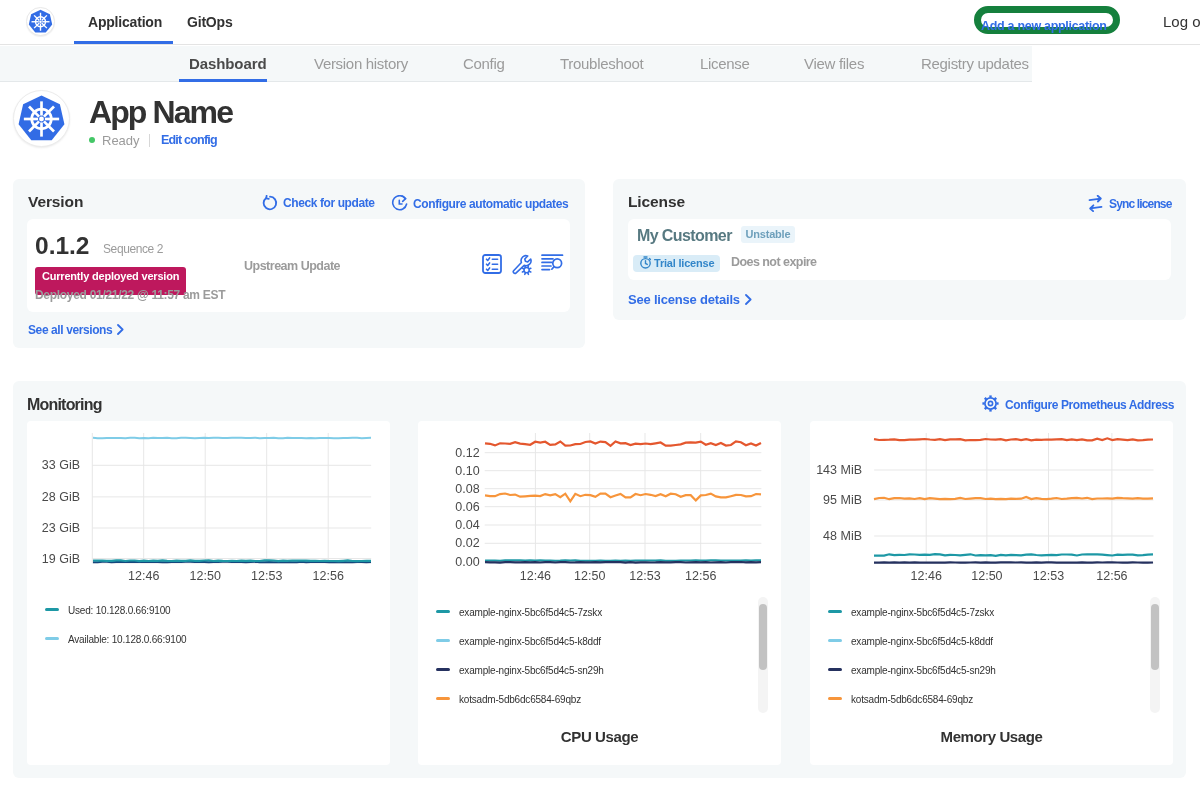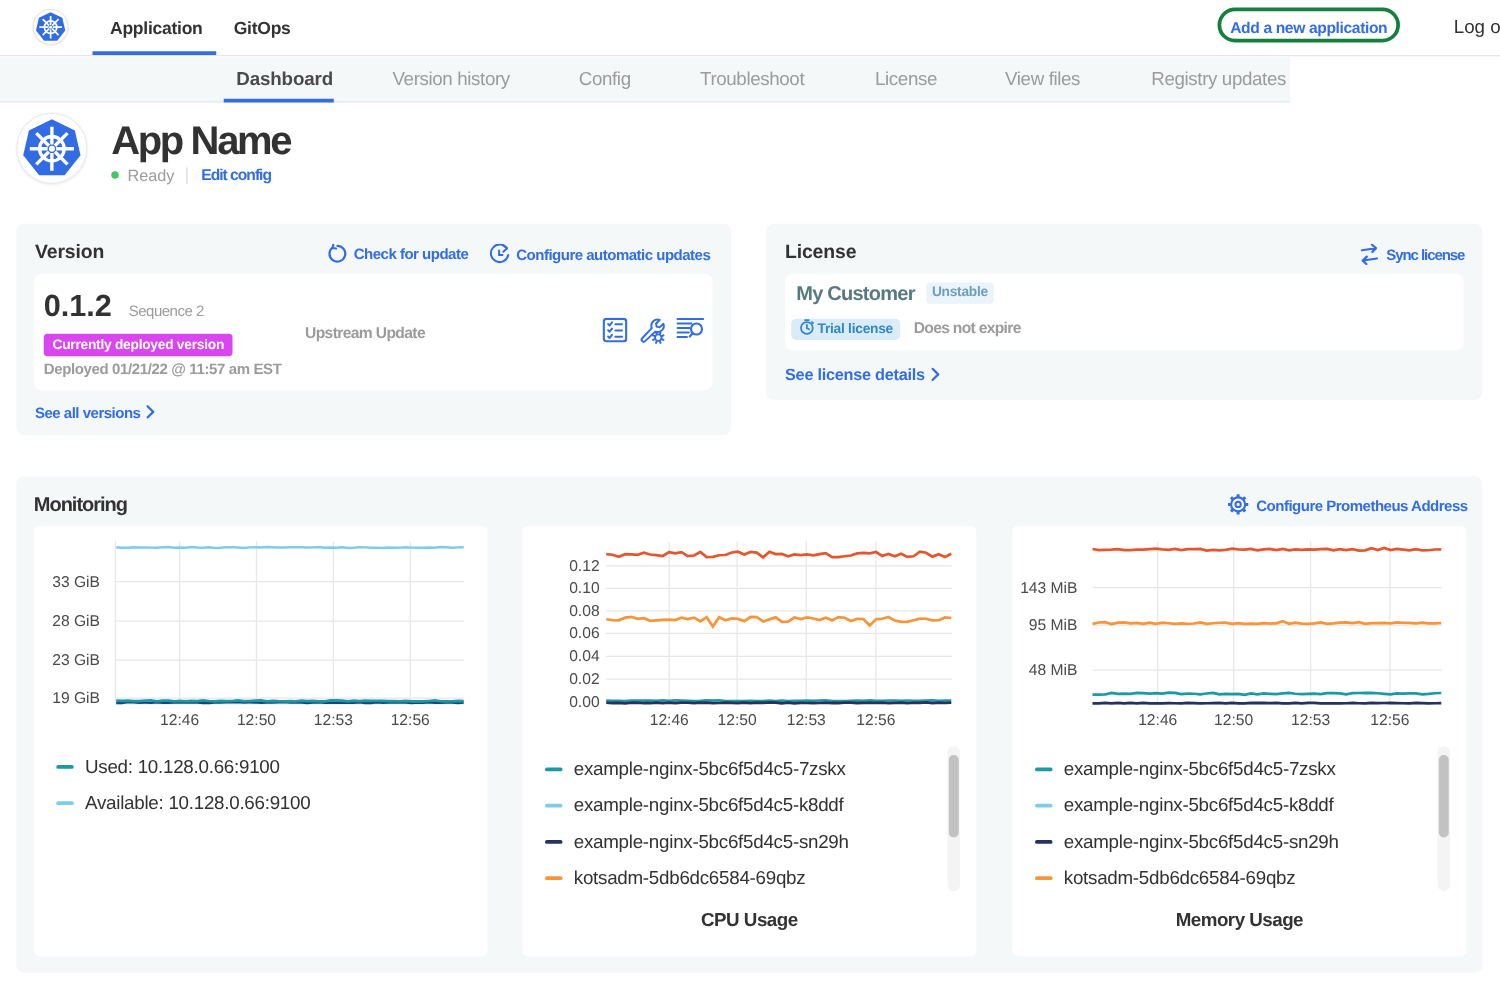--- a/index.html
+++ b/index.html
@@ -6,21 +6,21 @@
 html,body { width:1200px; height:796px; background:#fff; font-family:"Liberation Sans", sans-serif; overflow:hidden; }
 .abs { position:absolute; }
 body { position:relative; }
 span, div { white-space:nowrap; }
 
 #header { position:absolute; left:0; top:0; width:1200px; height:45px; background:#fff; border-bottom:1px solid #e4e4e4; }
 #hlogo { position:absolute; left:26px; top:7px; width:29px; height:29px; border-radius:50%; background:#fff; border:1px solid #e8e8e8; box-shadow:0 1px 1px rgba(0,0,0,.06); }
 #hlogo svg { position:absolute; left:1px; top:1px; }
 .htab { position:absolute; top:14px; font-size:14px; font-weight:bold; color:#323232; letter-spacing:-0.2px; }
 #tab-underline { position:absolute; left:74px; top:41px; width:99px; height:3px; background:#326de6; }
-#addapp { position:absolute; left:974px; top:6px; width:146px; height:28px; border:3px solid #15803d; border-radius:17px; color:#326de6; font-size:12.5px; font-weight:bold; letter-spacing:-0.3px; text-align:center; line-height:26px; background:#fff; }
+#addapp { position:absolute; left:974px; top:6px; width:146px; height:28px; border:7px solid #15803d; border-radius:17px; color:#326de6; font-size:12.5px; font-weight:bold; letter-spacing:-0.3px; text-align:left; line-height:26px; background:#fff; }
 #logout { position:absolute; left:1139px; top:13px; font-size:15px; color:#323232;margin-left:24px; }
 
 #subnav { position:absolute; left:0; top:46px; width:1032px; height:36px; background:#f5f8f9; border-bottom:1px solid #e4e8ea; }
 .snav { position:absolute; top:9px; font-size:15px; color:#9b9b9b; letter-spacing:-0.3px; }
 .snav.active { color:#4a4a4a; font-weight:bold; letter-spacing:-0.1px; }
 #dash-underline { position:absolute; left:179px; top:79px; width:88px; height:3px; background:#326de6; }
 
 #applogo { position:absolute; left:13px; top:90px; width:57px; height:57px; border-radius:50%; background:#fff; border:1px solid #ececec; box-shadow:0 1px 2px rgba(0,0,0,.08); }
 #applogo svg { position:absolute; left:3px; top:3px; }
 #appname { position:absolute; left:89px; top:94px; font-size:32px; font-weight:bold; color:#323232; letter-spacing:-1.9px; }
@@ -34,21 +34,21 @@
 #liccard { left:613px; top:179px; width:573px; height:141px; }
 #moncard { left:13px; top:381px; width:1173px; height:397px; }
 .cardtitle { position:absolute; font-size:15.5px; font-weight:bold; color:#323232; letter-spacing:-0.1px; }
 .innercard { position:absolute; background:#fff; border-radius:6px; }
 .iconlink { position:absolute; font-size:12px; font-weight:bold; color:#326de6; letter-spacing:-0.4px; }
 .iconlink svg { vertical-align:-4px; margin-right:5px; }
 
 #ver-inner { left:14px; top:40px; width:543px; height:93px; }
 #vernum { position:absolute; left:35px; top:232px; font-size:24.5px; font-weight:bold; color:#323232; }
 #verseq { position:absolute; left:103px; top:242px; font-size:12px; color:#9b9b9b; letter-spacing:-0.4px; }
-#verbadge { position:absolute; left:35px; top:267px; height:18px; line-height:18px; padding:0 7px; background:#d946ef; border-radius:3px; color:#fff; font-size:11px; font-weight:bold; letter-spacing:-0.2px; }
+#verbadge { position:absolute; left:35px; top:267px; height:28px; line-height:18px; padding:0 7px; background:#be185d; border-radius:3px; color:#fff; font-size:11px; font-weight:bold; letter-spacing:-0.2px; }
 #verdep { position:absolute; left:35px; top:288px; font-size:12px; font-weight:bold; color:#9b9b9b; letter-spacing:-0.3px; }
 #verup { position:absolute; left:244px; top:259px; font-size:12.5px; font-weight:bold; color:#9b9b9b; letter-spacing:-0.5px; }
 .veric { position:absolute; top:254px; }
 #seeall { position:absolute; left:28px; top:322px; }
 
 #lic-inner { left:15px; top:40px; width:543px; height:61px; }
 #custname { position:absolute; left:637px; top:227px; font-size:16px; font-weight:bold; color:#577981; letter-spacing:-0.6px; }
 #unstable { position:absolute; left:741px; top:226px; height:17px; line-height:17px; padding:0 4.5px; background:#eaf4fa; border-radius:3px; color:#6d9fbb; font-size:11px; font-weight:bold; letter-spacing:-0.2px; }
 #trial { position:absolute; left:633px; top:255px; height:17px; line-height:17px; padding:0 6px; background:#d9ecf7; border-radius:4px; color:#3386c9; font-size:11px; font-weight:bold; letter-spacing:-0.2px; }
 #trial svg { vertical-align:-2px; margin-right:2px; }
@@ -59,21 +59,21 @@
 #seelic { font-size:13px; letter-spacing:-0.2px; top:292px; }
 .chev { display:inline-block; margin-left:5px; }
 .chev svg { vertical-align:-1px; }
 
 .chartcard { position:absolute; top:40px; width:363px; height:344px; background:#fff; border-radius:4px; }
 #chart1 { left:14px; }
 #chart2 { left:405px; }
 #chart3 { left:797px; }
 .charttitle { position:absolute; left:0; width:363px; top:307px; text-align:center; font-size:15px; font-weight:bold; color:#323232; letter-spacing:-0.4px; }
 .legend { position:absolute; left:0px; top:178px; width:340px; }
-.legrow { position:absolute; font-size:15px; color:#323232; letter-spacing:-0.2px; }
+.legrow { position:absolute; font-size:10px; color:#323232; letter-spacing:-0.2px; }
 .dash { display:inline-block; width:14px; height:3px; border-radius:2px; vertical-align:3px; margin-right:9px; }
 .sbar-track { position:absolute; width:10px; background:#f4f4f4; border-radius:6px; }
 .sbar-thumb { position:absolute; width:8px; background:#c2c2c2; border-radius:5px; }
 </style>
 </head>
 <body>
 
 <div id="header">
   <div id="hlogo">
       <svg width="25" height="25" viewBox="0 0 100 100">

